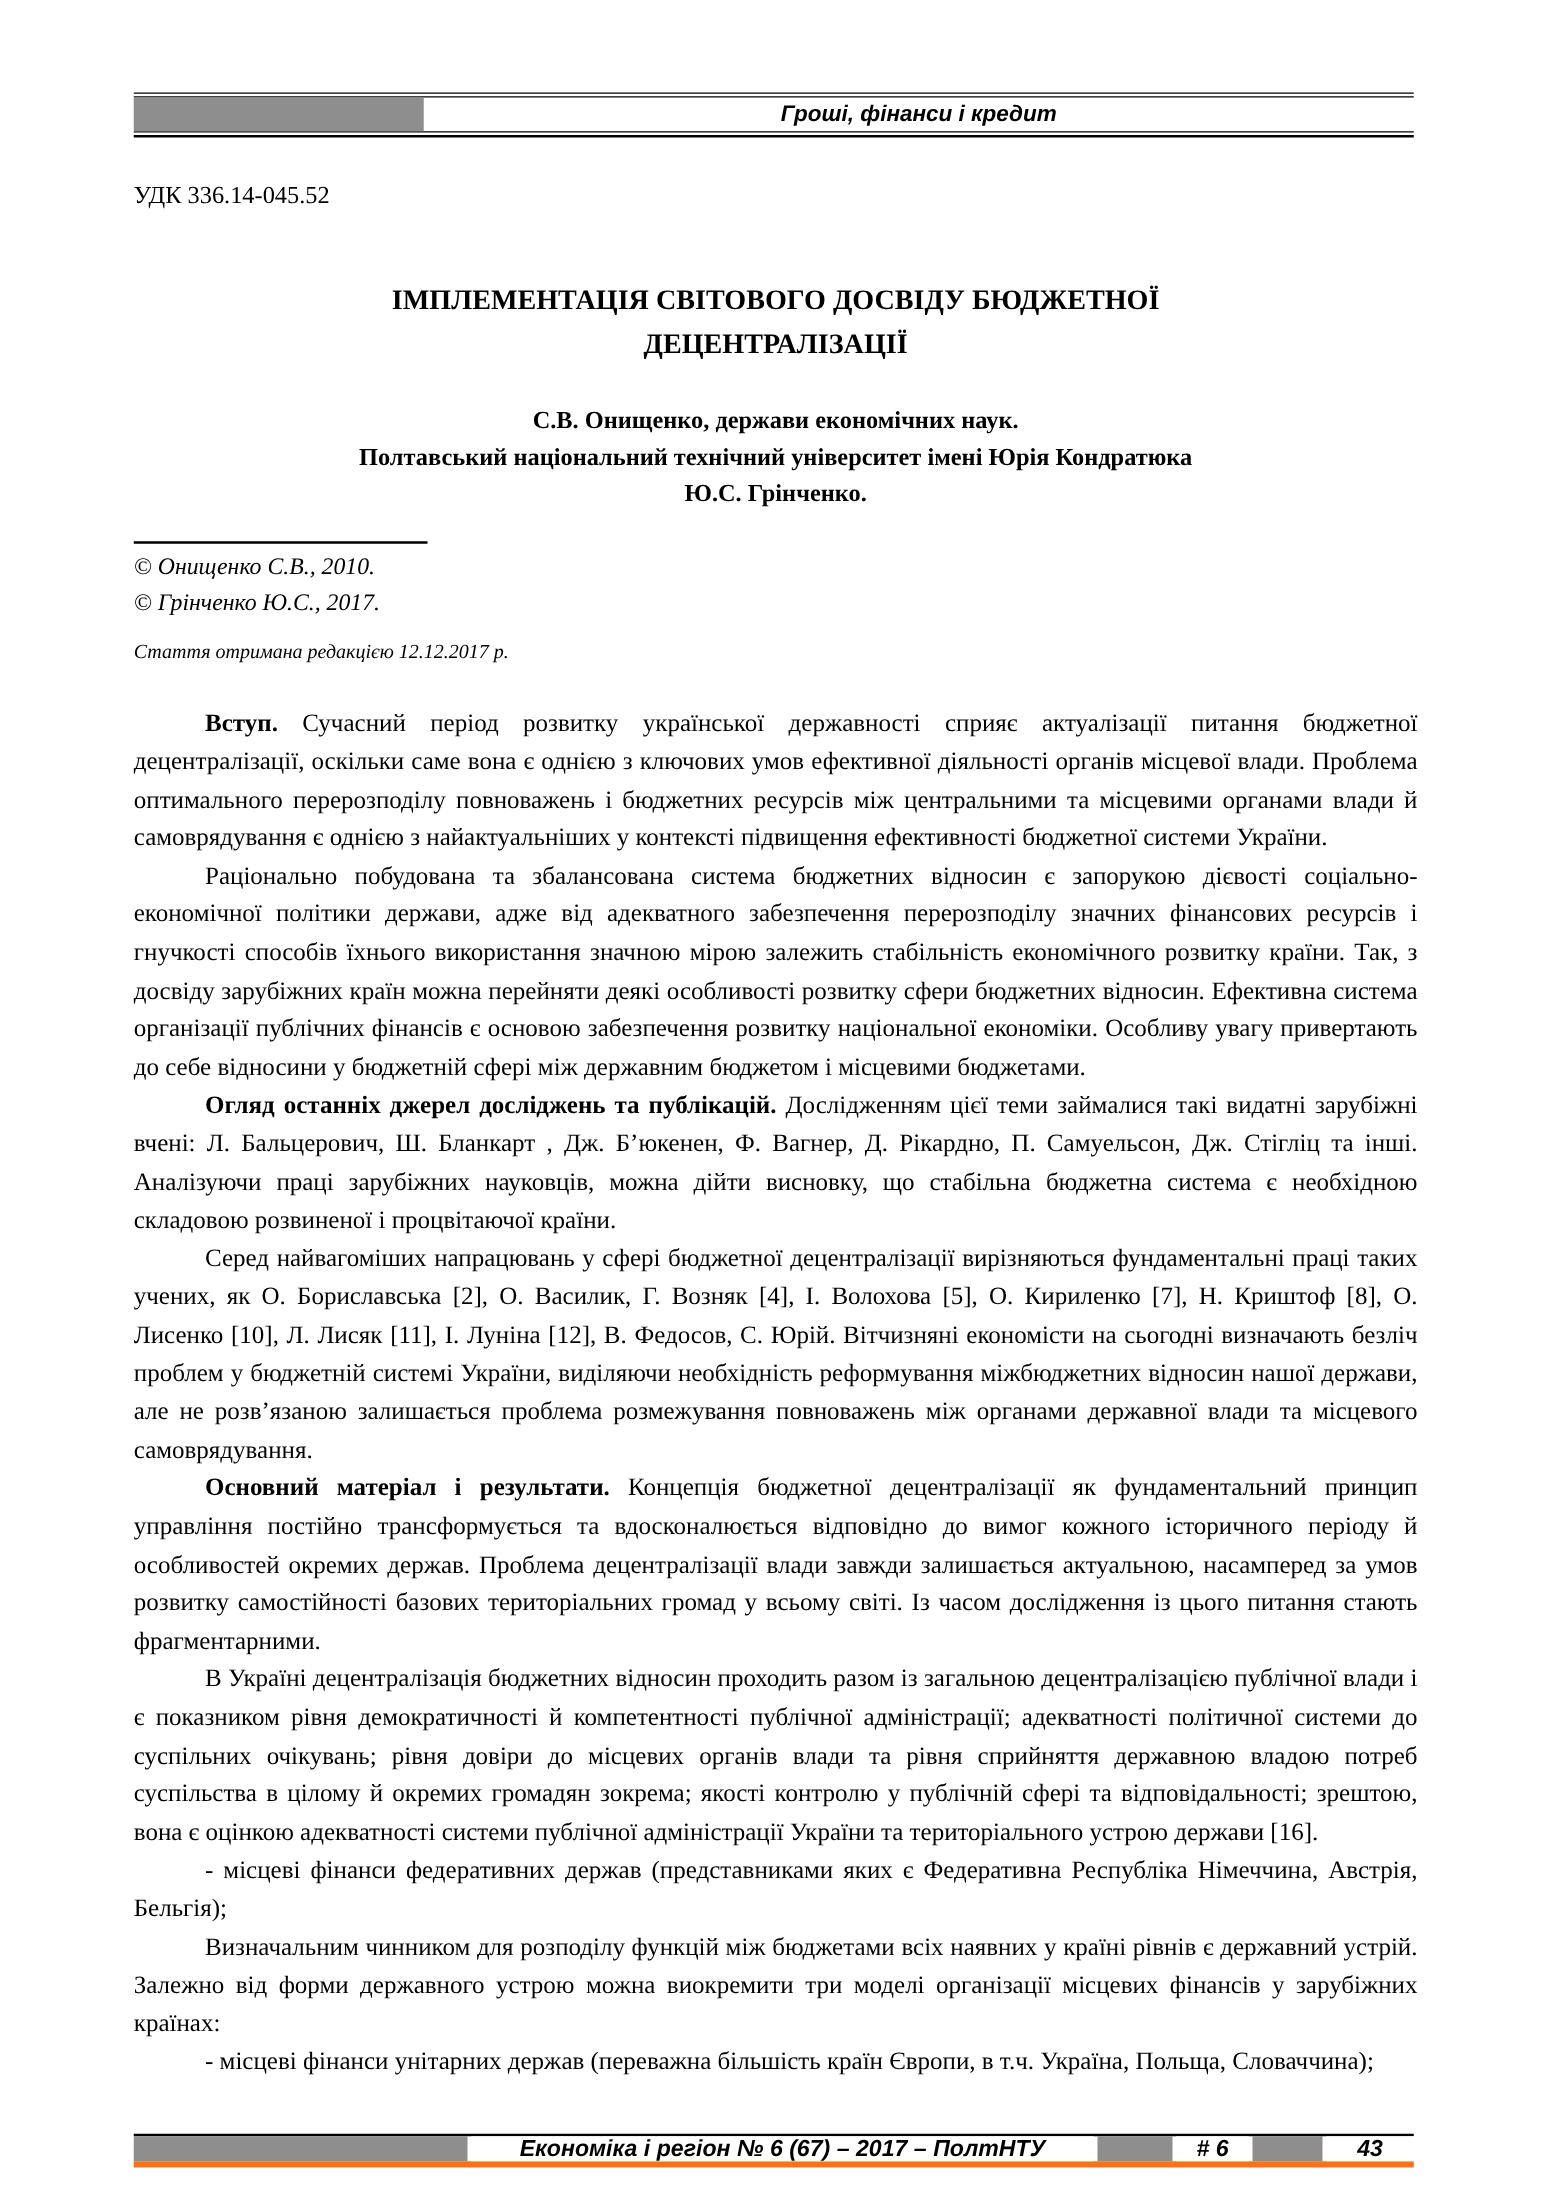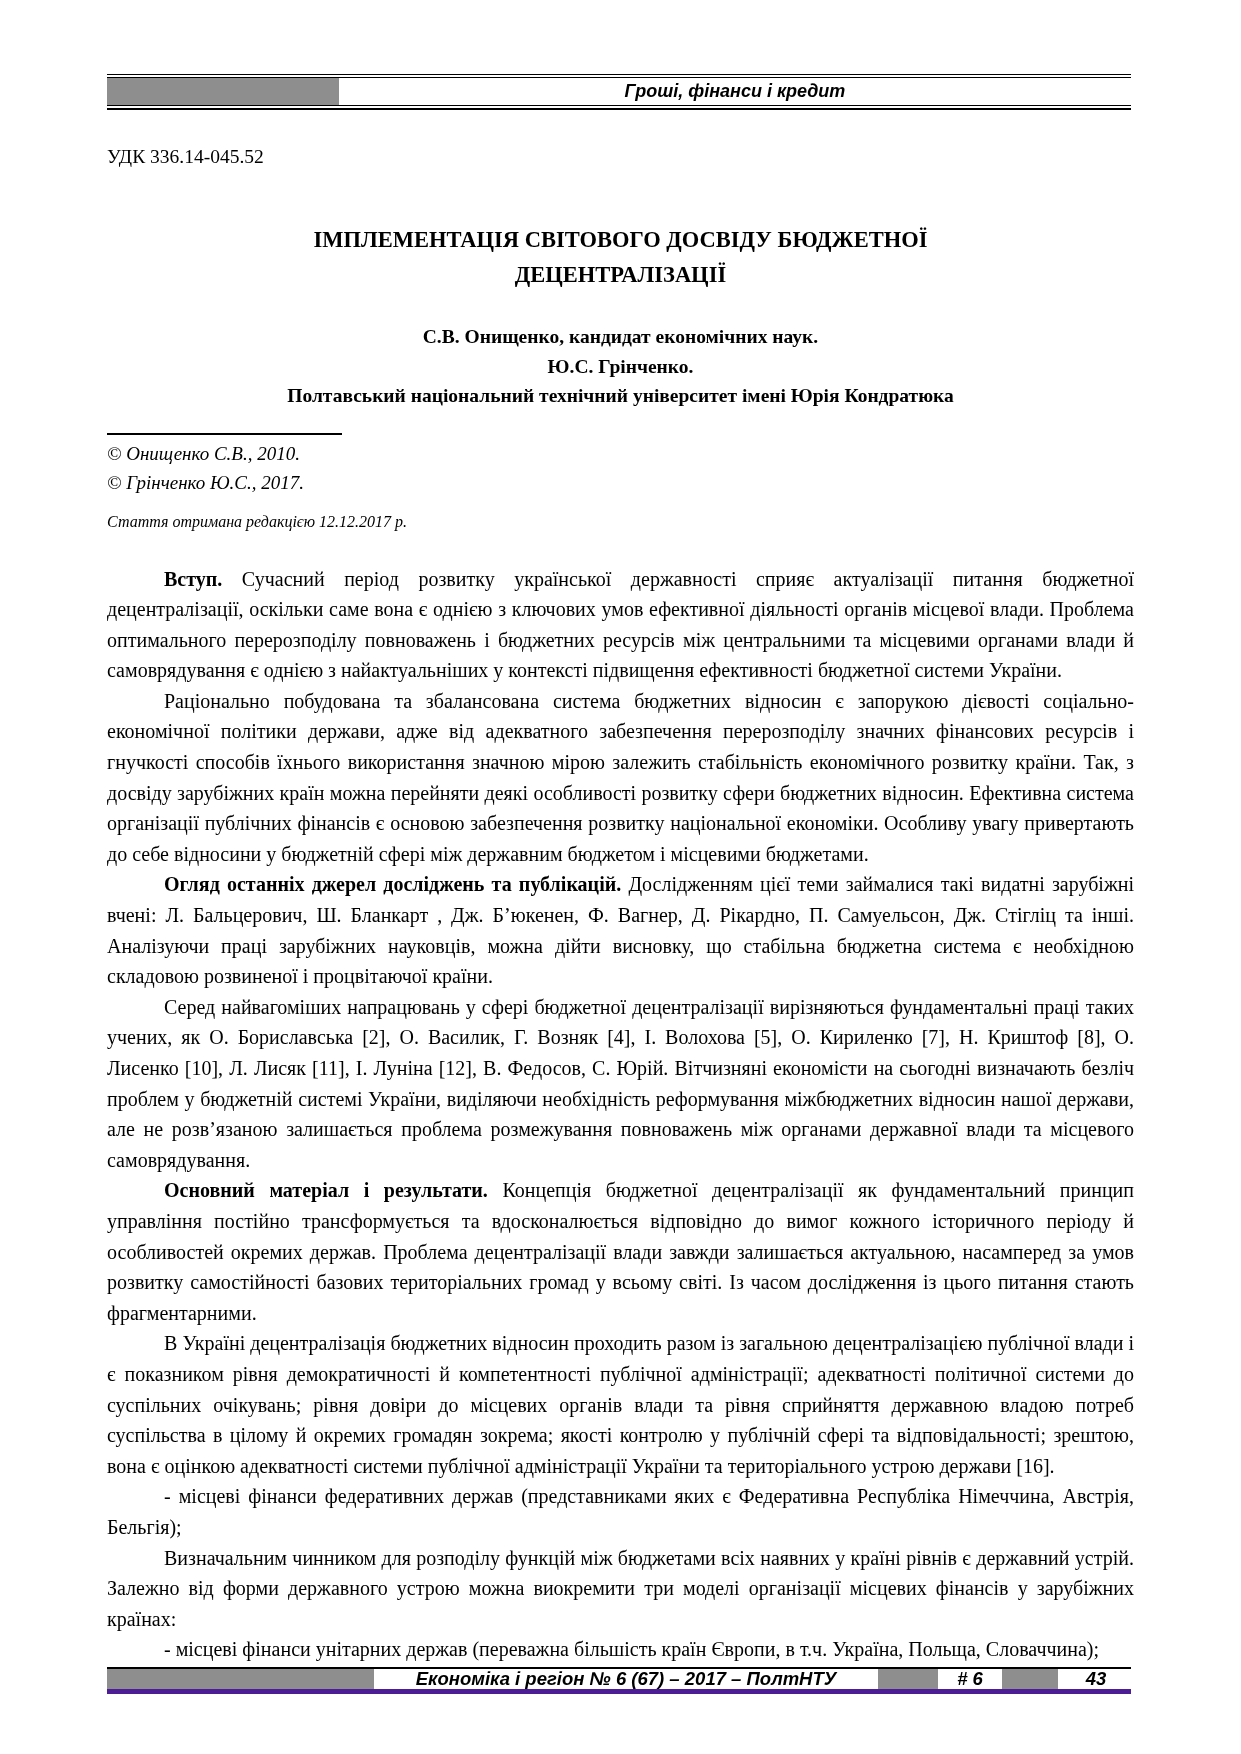--- a/index.html
+++ b/index.html
@@ -42,21 +42,21 @@
     margin:33px 107px 0 107px; text-align:justify;
     font-size:20px; line-height:30.6px;
   }
   .body-text p { text-indent:57px; margin:0; }
   .lead { font-weight:bold; }
 
   
   .footer-wrap { position:absolute; left:107px; top:1667px; width:1024px; }
   .footer-row {
     display:flex; height:27px; column-gap:3px;
-    border-top:2px solid #000; border-bottom:5px solid #4c1d95;
+    border-top:2px solid #000; border-bottom:5px solid #f97316;margin-top:40px;
   }
   .f-gray { height:100%; }
   .f-gray-1 { width:267px; }
   .f-gray-2 { width:60px; }
   .f-gray-3 { width:56px; }
   .f-cell {
     display:flex; align-items:center; justify-content:center;
     font-family:"Liberation Sans", sans-serif; font-weight:bold; font-style:italic;
     font-size:18.5px; background:#fff;
   }
@@ -80,23 +80,23 @@
     <div class="rule-thin"></div>
     <div class="rule-gap"></div>
     <div class="rule-med"></div>
   </div>
 
   <div class="udc">УДК 336.14-045.52</div>
 
   <h1 class="title-block">ІМПЛЕМЕНТАЦІЯ СВІТОВОГО ДОСВІДУ БЮДЖЕТНОЇ ДЕЦЕНТРАЛІЗАЦІЇ</h1>
 
   <div class="authors-block">
-    <div>С.В. Онищенко, кандидат економічних наук.</div>
+    <div>С.В. Онищенко, держави економічних наук.</div>
+    <div>Полтавський національний технічний університет імені Юрія Кондратюка</div>
     <div>Ю.С. Грінченко.</div>
-    <div>Полтавський національний технічний університет імені Юрія Кондратюка</div>
   </div>
 
   <div class="copy-rule"></div>
   <div class="copyright-block">
     <div>© Онищенко С.В., 2010.</div>
     <div>© Грінченко Ю.С., 2017.</div>
   </div>
 
   <div class="received-line">Стаття отримана редакцією 12.12.2017 р.</div>
 

